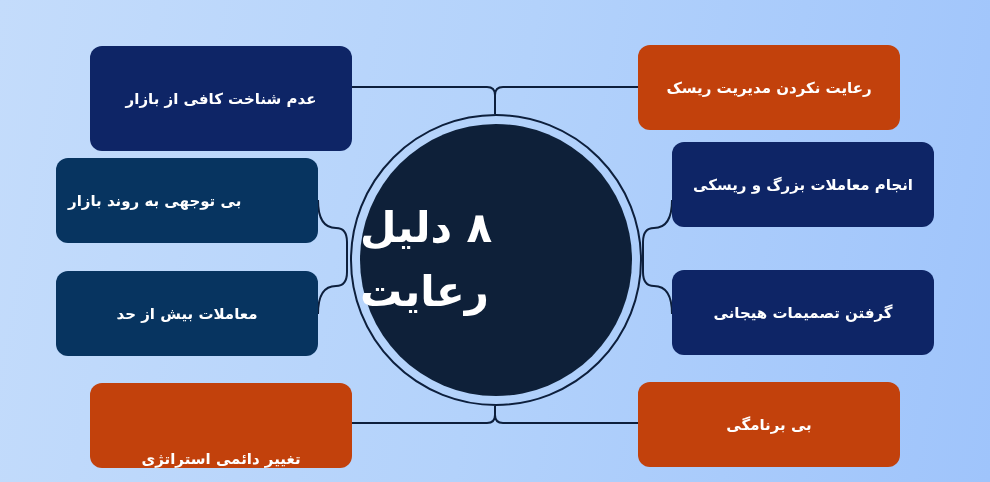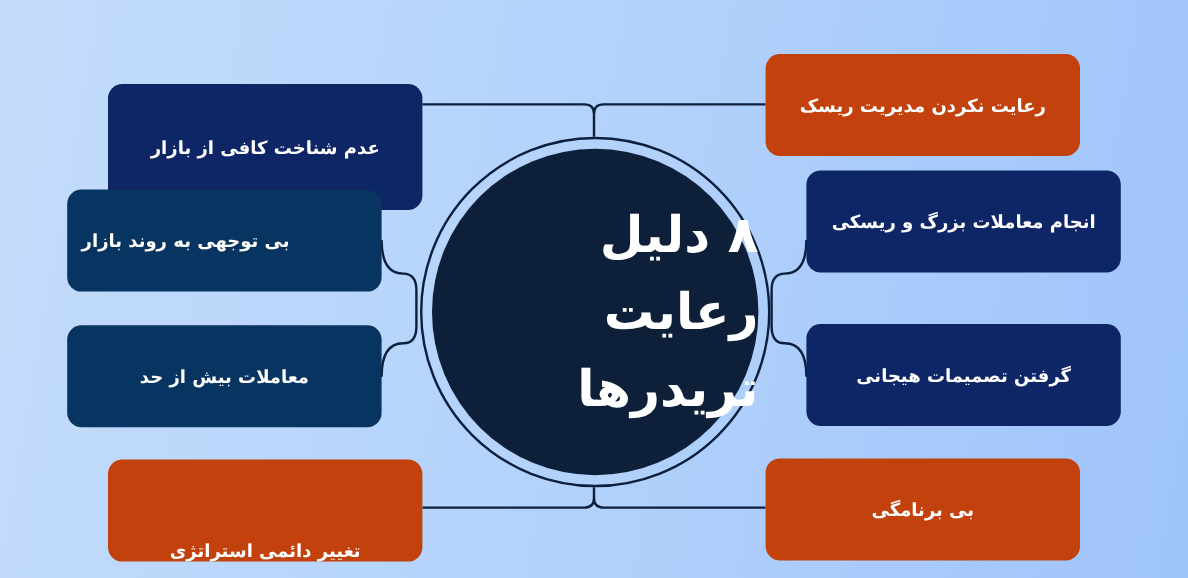--- a/index.html
+++ b/index.html
@@ -17,21 +17,21 @@
   .c-dark { background: #0e2566; }
   .c-navy { background: #073460; }
   .c-mid { background: #c2410c; }
   .circle-outer {
     position: absolute; left: 350px; top: 114px; width: 292px; height: 292px;
     border-radius: 50%; border: 2px solid #0d1f3c; box-sizing: border-box;
   }
   .circle-inner {
     position: absolute; left: 360px; top: 124px; width: 272px; height: 272px;
     border-radius: 50%; background: #0e2039;
-    display: flex; flex-direction: column; align-items: flex-start; justify-content: center;
+    display: flex; flex-direction: column; align-items: flex-end; justify-content: center;
     color: #ffffff; font-weight: bold; font-size: 42px; line-height: 64px; direction: rtl;
   }
   svg.connectors { position: absolute; left: 0; top: 0; }
 </style>
 </head>
 <body>
 
 <svg class="connectors" width="990" height="482">
   <g fill="none" stroke="#0d1f3c" stroke-width="2">
 
@@ -42,24 +42,23 @@
     <path d="M318 200 Q318 228 336 228 Q347 228 347 242 V272 Q347 286 336 286 Q318 286 318 314"></path>
 
     <path d="M672 200 Q672 228 654 228 Q643 228 643 242 V272 Q643 286 654 286 Q672 286 672 314"></path>
   </g>
 </svg>
 
 <div class="circle-outer"></div>
 <div class="circle-inner">
   <div>۸ دلیل</div>
   <div>رعایت</div>
-  <div>تریدرها</div>
 </div>
 
-<div class="box c-dark" style="left:90px; top:46px; width:262px; height:105px;margin-top:24px;">
+<div class="box c-dark" style="left:90px; top:46px; width:262px; height:105px;">
   <span>عدم شناخت کافی از بازار</span>
 </div>
 <div class="box c-navy" style="left:56px; top:158px; width:262px; height:85px;justify-content:flex-end;">
   <span>بی توجهی به روند بازار</span>
 </div>
 <div class="box c-navy" style="left:56px; top:271px; width:262px; height:85px;align-items:center;">
   <span>معاملات بیش از حد</span>
 </div>
 <div class="box c-mid" style="left:90px; top:383px; width:262px; height:85px;align-items:flex-end;">
   <span>تغییر دائمی استراتژی</span>

